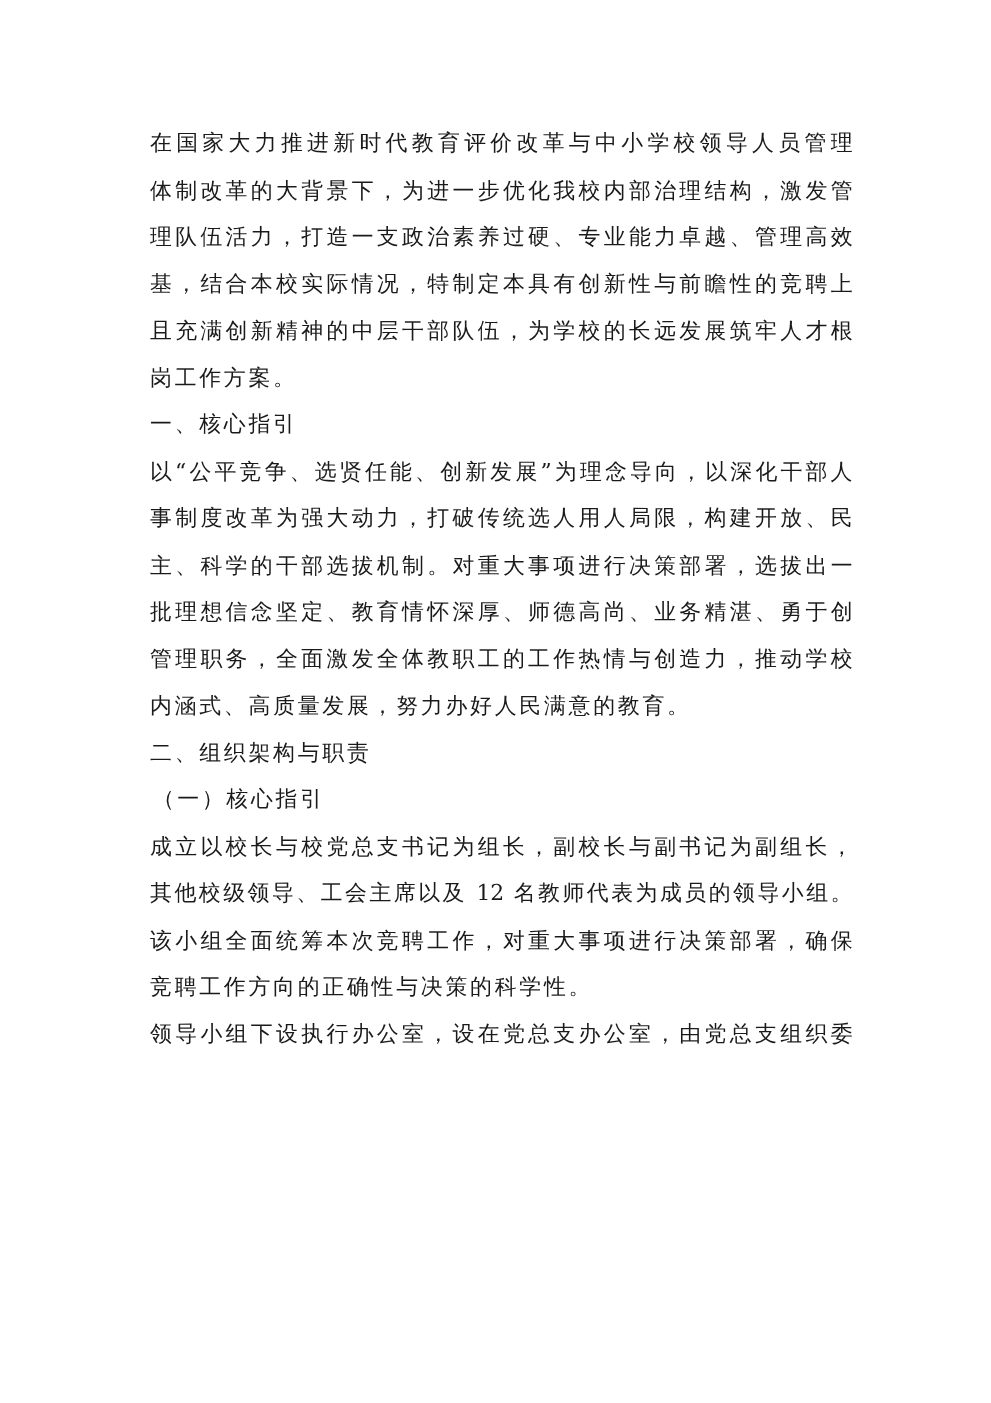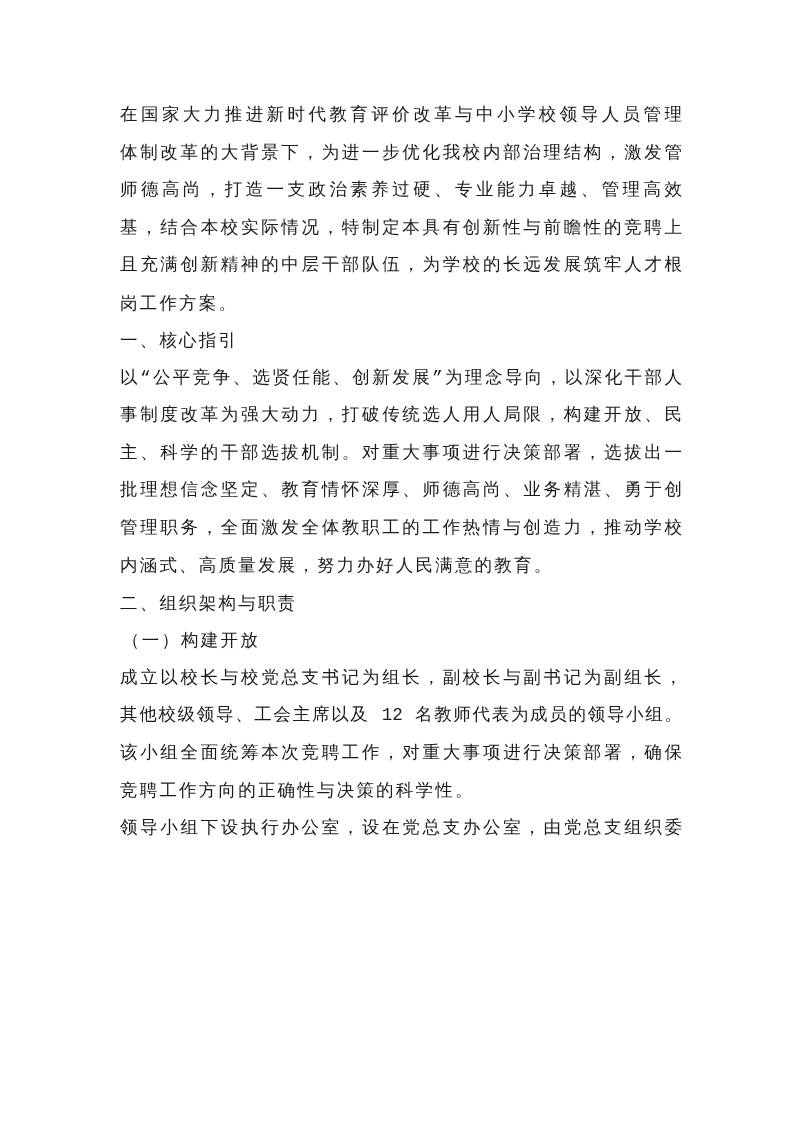--- a/index.html
+++ b/index.html
@@ -32,60 +32,59 @@
     .line {
       height: 37.5px;
       line-height: 37.5px;
       font-size: 17.5px;
       white-space: nowrap;
       overflow: visible;
     }
     .justify {
       text-align: justify;
       text-align-last: justify;
-      font-family: Liberation Mono, monospace;
     }
     .left {
       text-align: center;
       text-align-last: left;
       letter-spacing: 2.2px;
     }
     .subhead {
       padding-left: 2px;
     }
   </style>
 </head>
 <body>
 
 <div class="page">
   <div class="content">
 
     <div>
       <div class="line justify">在国家大力推进新时代教育评价改革与中小学校领导人员管理</div>
       <div class="line justify">体制改革的大背景下，为进一步优化我校内部治理结构，激发管</div>
-      <div class="line justify">师德高尚，打造一支政治素养过硬、专业能力卓越、管理高效</div>
+      <div class="line justify">理队伍活力，打造一支政治素养过硬、专业能力卓越、管理高效</div>
       <div class="line justify">基，结合本校实际情况，特制定本具有创新性与前瞻性的竞聘上</div>
       <div class="line justify">且充满创新精神的中层干部队伍，为学校的长远发展筑牢人才根</div>
       <div class="line left">岗工作方案。</div>
     </div>
 
     <div class="line left">一、核心指引</div>
 
     <div>
       <div class="line justify">以“公平竞争、选贤任能、创新发展”为理念导向，以深化干部人</div>
       <div class="line justify">事制度改革为强大动力，打破传统选人用人局限，构建开放、民</div>
       <div class="line justify">主、科学的干部选拔机制。对重大事项进行决策部署，选拔出一</div>
       <div class="line justify">批理想信念坚定、教育情怀深厚、师德高尚、业务精湛、勇于创</div>
       <div class="line justify">管理职务，全面激发全体教职工的工作热情与创造力，推动学校</div>
       <div class="line left">内涵式、高质量发展，努力办好人民满意的教育。</div>
     </div>
 
     <div class="line left">二、组织架构与职责</div>
 
-    <div class="line left subhead">（一）构建开放</div>
+    <div class="line left subhead">（一）核心指引</div>
 
     <div>
       <div class="line justify">成立以校长与校党总支书记为组长，副校长与副书记为副组长，</div>
       <div class="line justify">其他校级领导、工会主席以及 12 名教师代表为成员的领导小组。</div>
       <div class="line justify">该小组全面统筹本次竞聘工作，对重大事项进行决策部署，确保</div>
       <div class="line left">竞聘工作方向的正确性与决策的科学性。</div>
     </div>
 
 
     <div>

